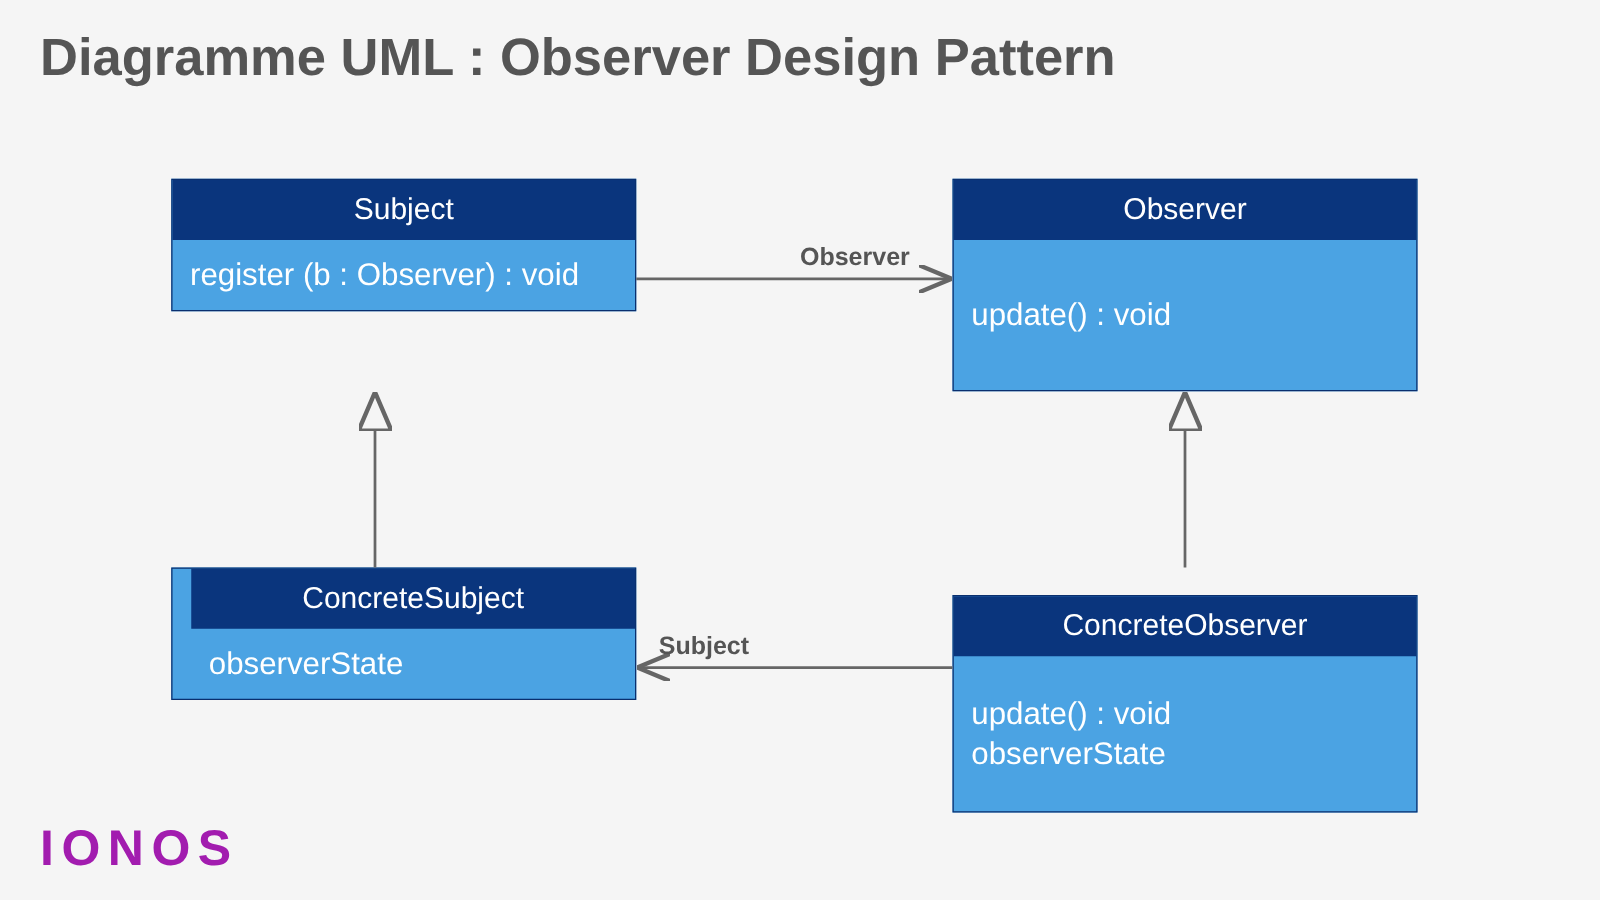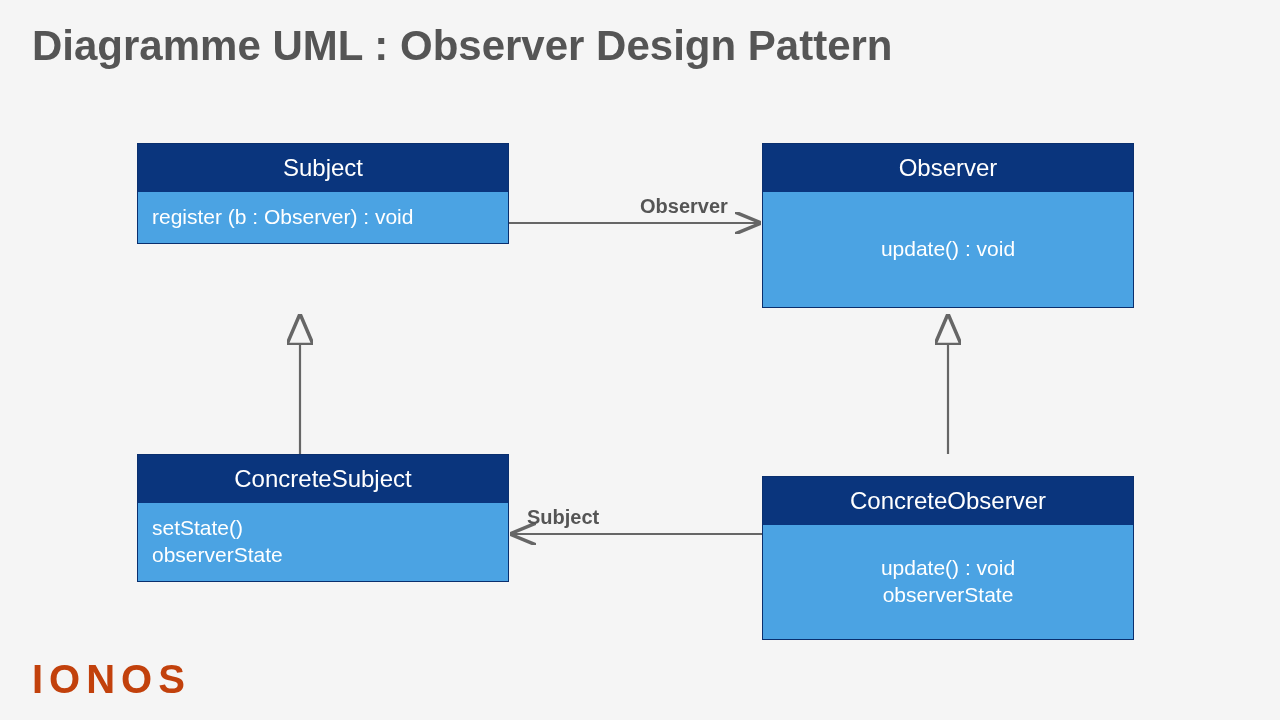--- a/index.html
+++ b/index.html
@@ -27,40 +27,40 @@
   .uml-header {
     background: #0a357d;
     color: #fff;
     font-size: 24px;
     text-align: center;
     padding: 10px 8px;
     font-weight: 400;
   }
   .uml-body {
     color: #fff;
-    font-size: 21px;
+    font-size: 25px;
     padding: 12px 14px;
     line-height: 1.28;
     font-weight: 400;
   }
-  .uml-body.centered { text-align: center; }
+  .uml-body.centered { text-align: left; }
   .arrow-label {
     position: absolute;
     font-size: 20px;
     font-weight: 700;
     color: #555;
   }
   .logo {
     position: absolute;
     left: 32px;
     bottom: 18px;
     font-size: 40px;
     letter-spacing: 6px;
     font-weight: 700;
-    color: #c2410c;
+    color: #a21caf;
     font-family: Arial, sans-serif;
   }
   svg.connector {
     position: absolute;
     top: 0; left: 0;
     width: 1280px; height: 720px;
     pointer-events: none;
   }
 </style>
 </head>
@@ -75,24 +75,23 @@
   </div>
 </div>
 
 <div class="uml-box" style="left:762px; top:143px; width:372px;">
   <div class="uml-header">Observer</div>
   <div class="uml-body centered" style="padding-top:44px; padding-bottom:44px;">
     <div>update() : void</div>
   </div>
 </div>
 
-<div class="uml-box" style="left:137px; top:454px; width:372px;">
+<div class="uml-box" style="left:137px; top:454px; width:372px;padding-left:15px;">
   <div class="uml-header">ConcreteSubject</div>
   <div class="uml-body">
-    <div>setState()</div>
     <div>observerState</div>
   </div>
 </div>
 
 <div class="uml-box" style="left:762px; top:476px; width:372px;">
   <div class="uml-header">ConcreteObserver</div>
   <div class="uml-body centered" style="padding-top:30px; padding-bottom:30px;">
     <div>update() : void</div>
     <div>observerState</div>
   </div>

